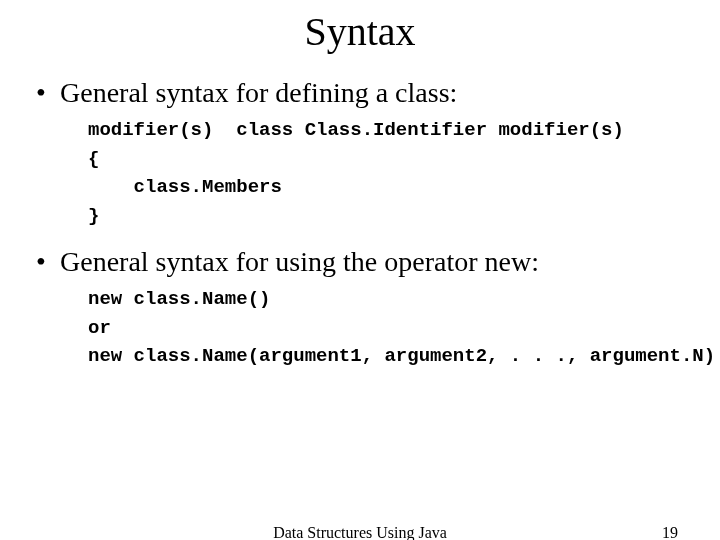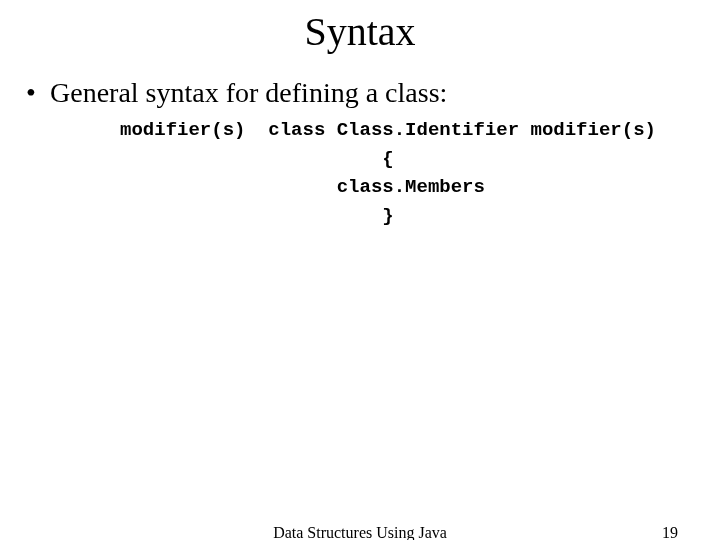--- a/index.html
+++ b/index.html
@@ -19,21 +19,21 @@
     box-sizing: border-box;
   }
   .title {
     text-align: center;
     font-size: 40px;
     margin-top: 8px;
     margin-bottom: 20px;
     font-weight: normal;
   }
   .content {
-    padding: 0 22px 0 22px;
+    padding: 0 22px 0 32px;
   }
   ul.bullets {
     list-style: none;
     margin: 0;
     padding: 0;
   }
   ul.bullets > li {
     position: relative;
     padding-left: 28px;
     font-size: 28px;
@@ -47,21 +47,20 @@
     top: 0;
     font-size: 28px;
   }
   .code {
     font-family: "Courier New", Courier, monospace;
     font-size: 19px;
     font-weight: bold;
     line-height: 1.5;
     white-space: pre;
     margin: 6px 0 14px 28px;
-    text-align: center;
   }
   .footer {
     position: absolute;
     bottom: 24px;
     left: 0;
     width: 720px;
     font-size: 16px;
   }
   .footer-center {
     position: absolute;
@@ -83,20 +82,26 @@
 
   <div class="content">
     <ul class="bullets">
       <li>
         <span>General syntax for defining a class:</span>
         <div class="code">modifier(s)  class Class.Identifier modifier(s)
 {
     class.Members
 }</div>
       </li>
+      <li>
+        <span>General syntax for using the operator new:</span>
+        <div class="code">new class.Name()
+or
+new class.Name(argument1, argument2, . . ., argument.N)</div>
+      </li>
     </ul>
   </div>
 
   <div class="footer">
     <div class="footer-center">Data Structures Using Java</div>
     <div class="footer-right">19</div>
   </div>
 
 </div>
 

